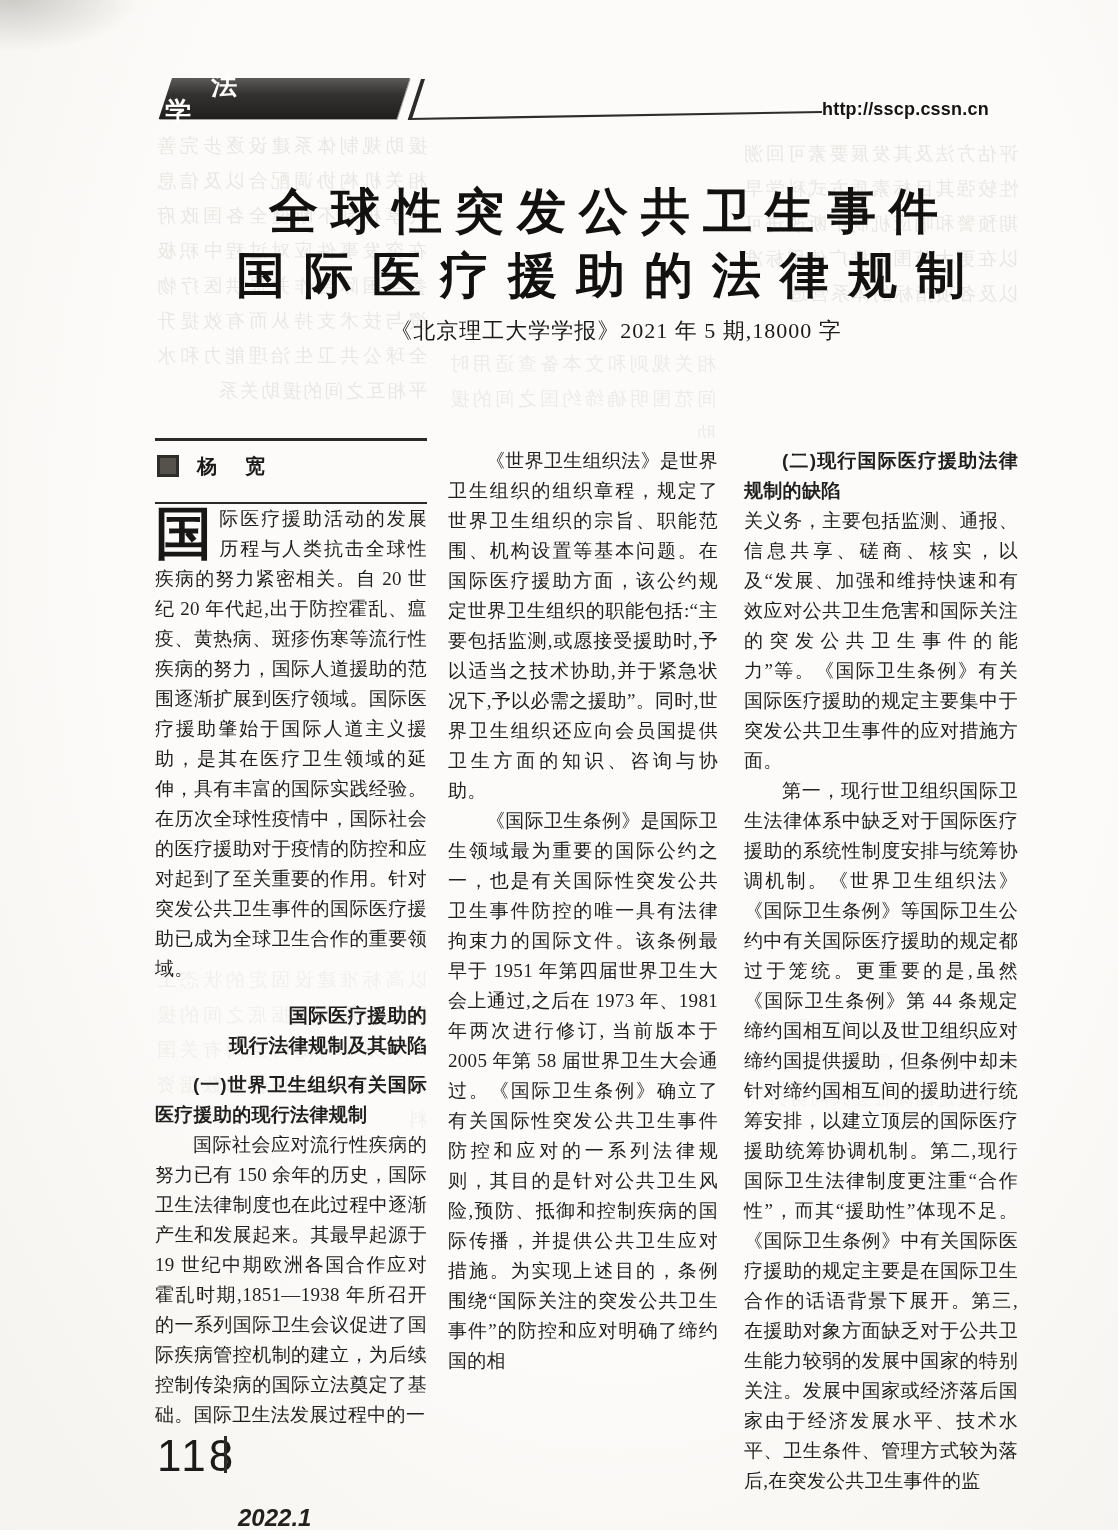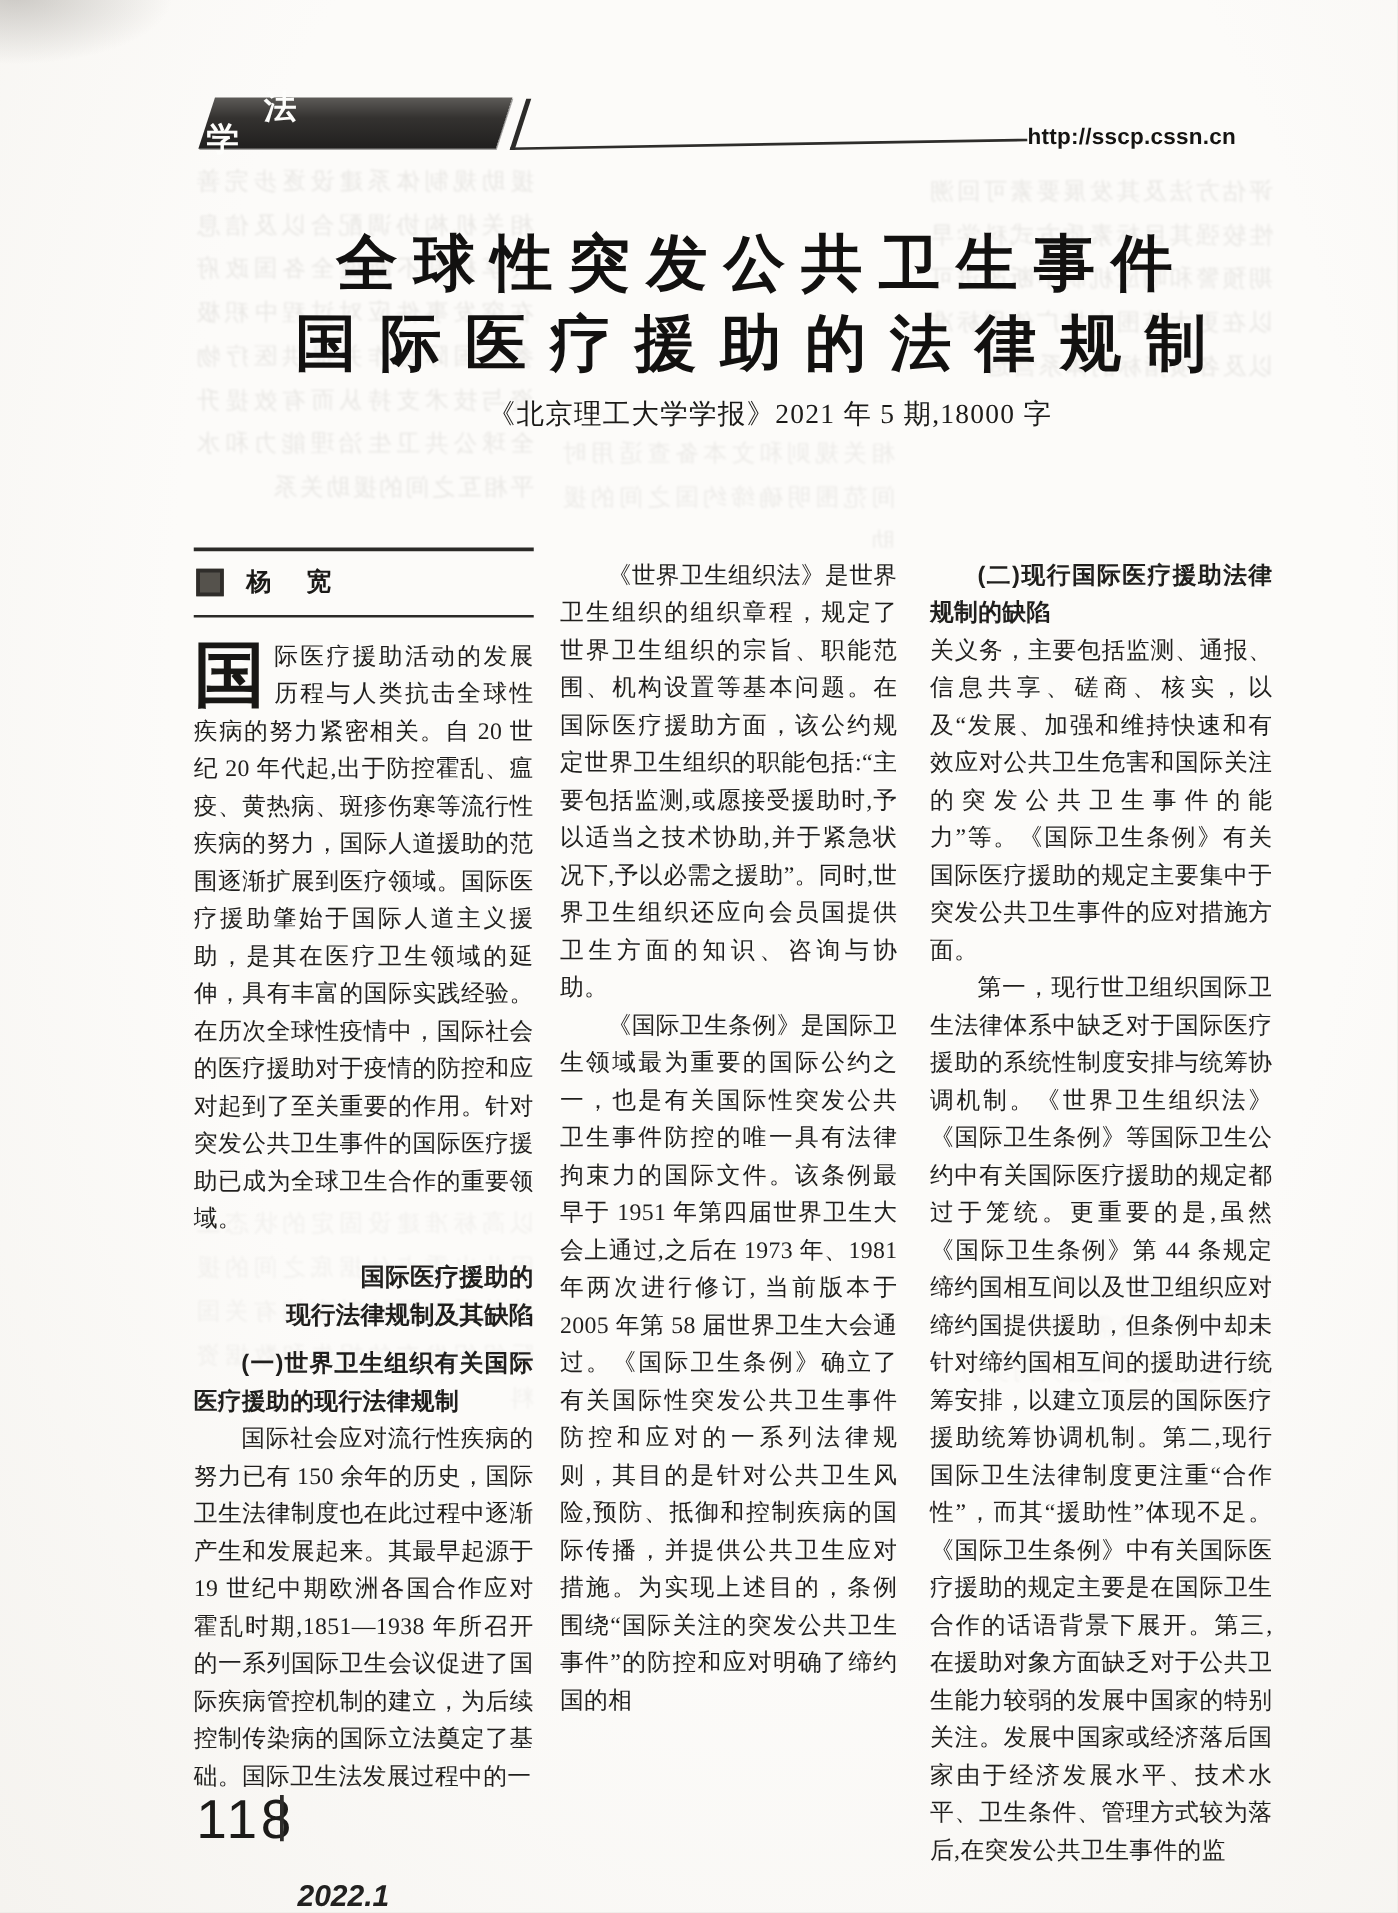--- a/index.html
+++ b/index.html
@@ -64,21 +64,21 @@
     font-weight:600; color:#181715;
   }
   .mid-heading {
     margin:16px 0 10px; text-align:right; text-indent:0;
     font-family:"Liberation Sans",sans-serif; font-weight:700; font-size:19.5px; line-height:30px;
   }
   .bold-head { font-family:"Liberation Sans",sans-serif; font-weight:700; }
   
   .author-box {
     border-top:3px solid #2b2a28; border-bottom:2px solid #2b2a28;
-    padding:10px 2px 11px; margin-bottom:17px;
+    padding:10px 2px 21px; 
     display:flex; align-items:center;
   }
   .author-marker {
     width:16px; height:16px; background:#55524c; border:3px solid #2f2d2a;
     margin-right:18px; flex:none;
   }
   .author-name {
     font-family:"Liberation Sans",sans-serif; font-weight:700; font-size:20px;
     letter-spacing:4px; color:#1b1a18;
   }

